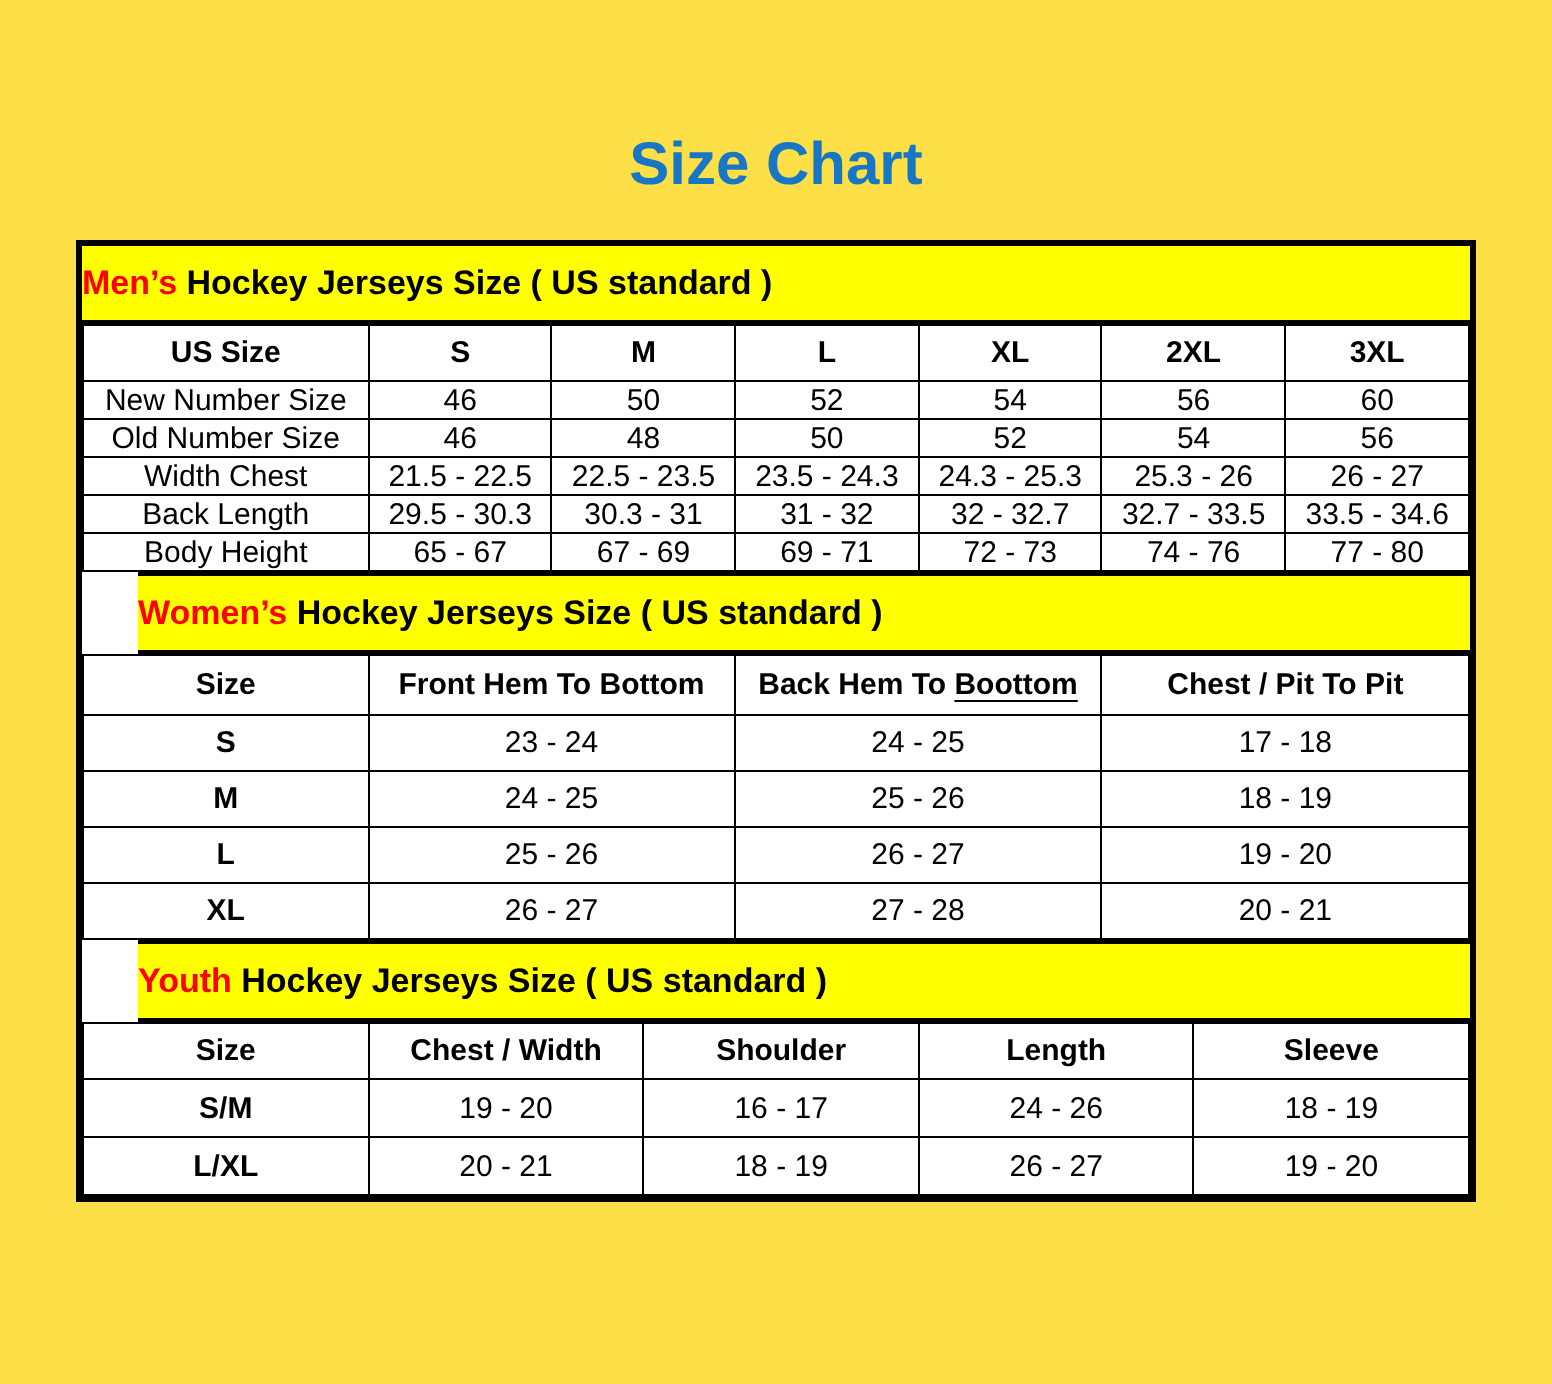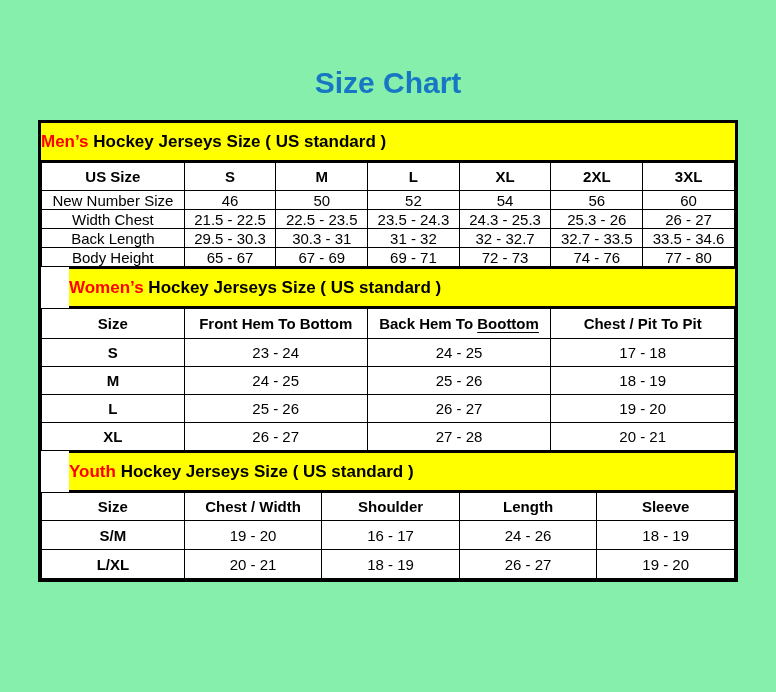--- a/index.html
+++ b/index.html
@@ -4,21 +4,21 @@
 <style>
   * { margin:0; padding:0; box-sizing:border-box; }
   html,body { background:#ffffff; }
   body {
     width:776px; height:692px;
     font-family:"Liberation Sans", sans-serif;
     color:#000000;
     position:relative;
     overflow:hidden;
   }
-  .canvas { position:absolute; top:0; left:0; width:776px; height:692px; background:#86efac; }
+  .canvas { position:absolute; top:0; left:0; width:776px; height:692px; background:#fde047; }
 
   .page-title {
     position:absolute; top:66px; left:0; width:776px;
     text-align:center;
     font-size:30px; font-weight:bold;
     color:#1777C4;
     letter-spacing:0px;
   }
 
   .chart {
@@ -103,20 +103,29 @@
         <th>3XL</th>
       </tr>
       <tr>
         <td>New Number Size</td>
         <td>46</td>
         <td>50</td>
         <td>52</td>
         <td>54</td>
         <td>56</td>
         <td>60</td>
+      </tr>
+      <tr>
+        <td>Old Number Size</td>
+        <td>46</td>
+        <td>48</td>
+        <td>50</td>
+        <td>52</td>
+        <td>54</td>
+        <td>56</td>
       </tr>
       <tr>
         <td>Width Chest</td>
         <td>21.5 - 22.5</td>
         <td>22.5 - 23.5</td>
         <td>23.5 - 24.3</td>
         <td>24.3 - 25.3</td>
         <td>25.3 - 26</td>
         <td>26 - 27</td>
       </tr>

